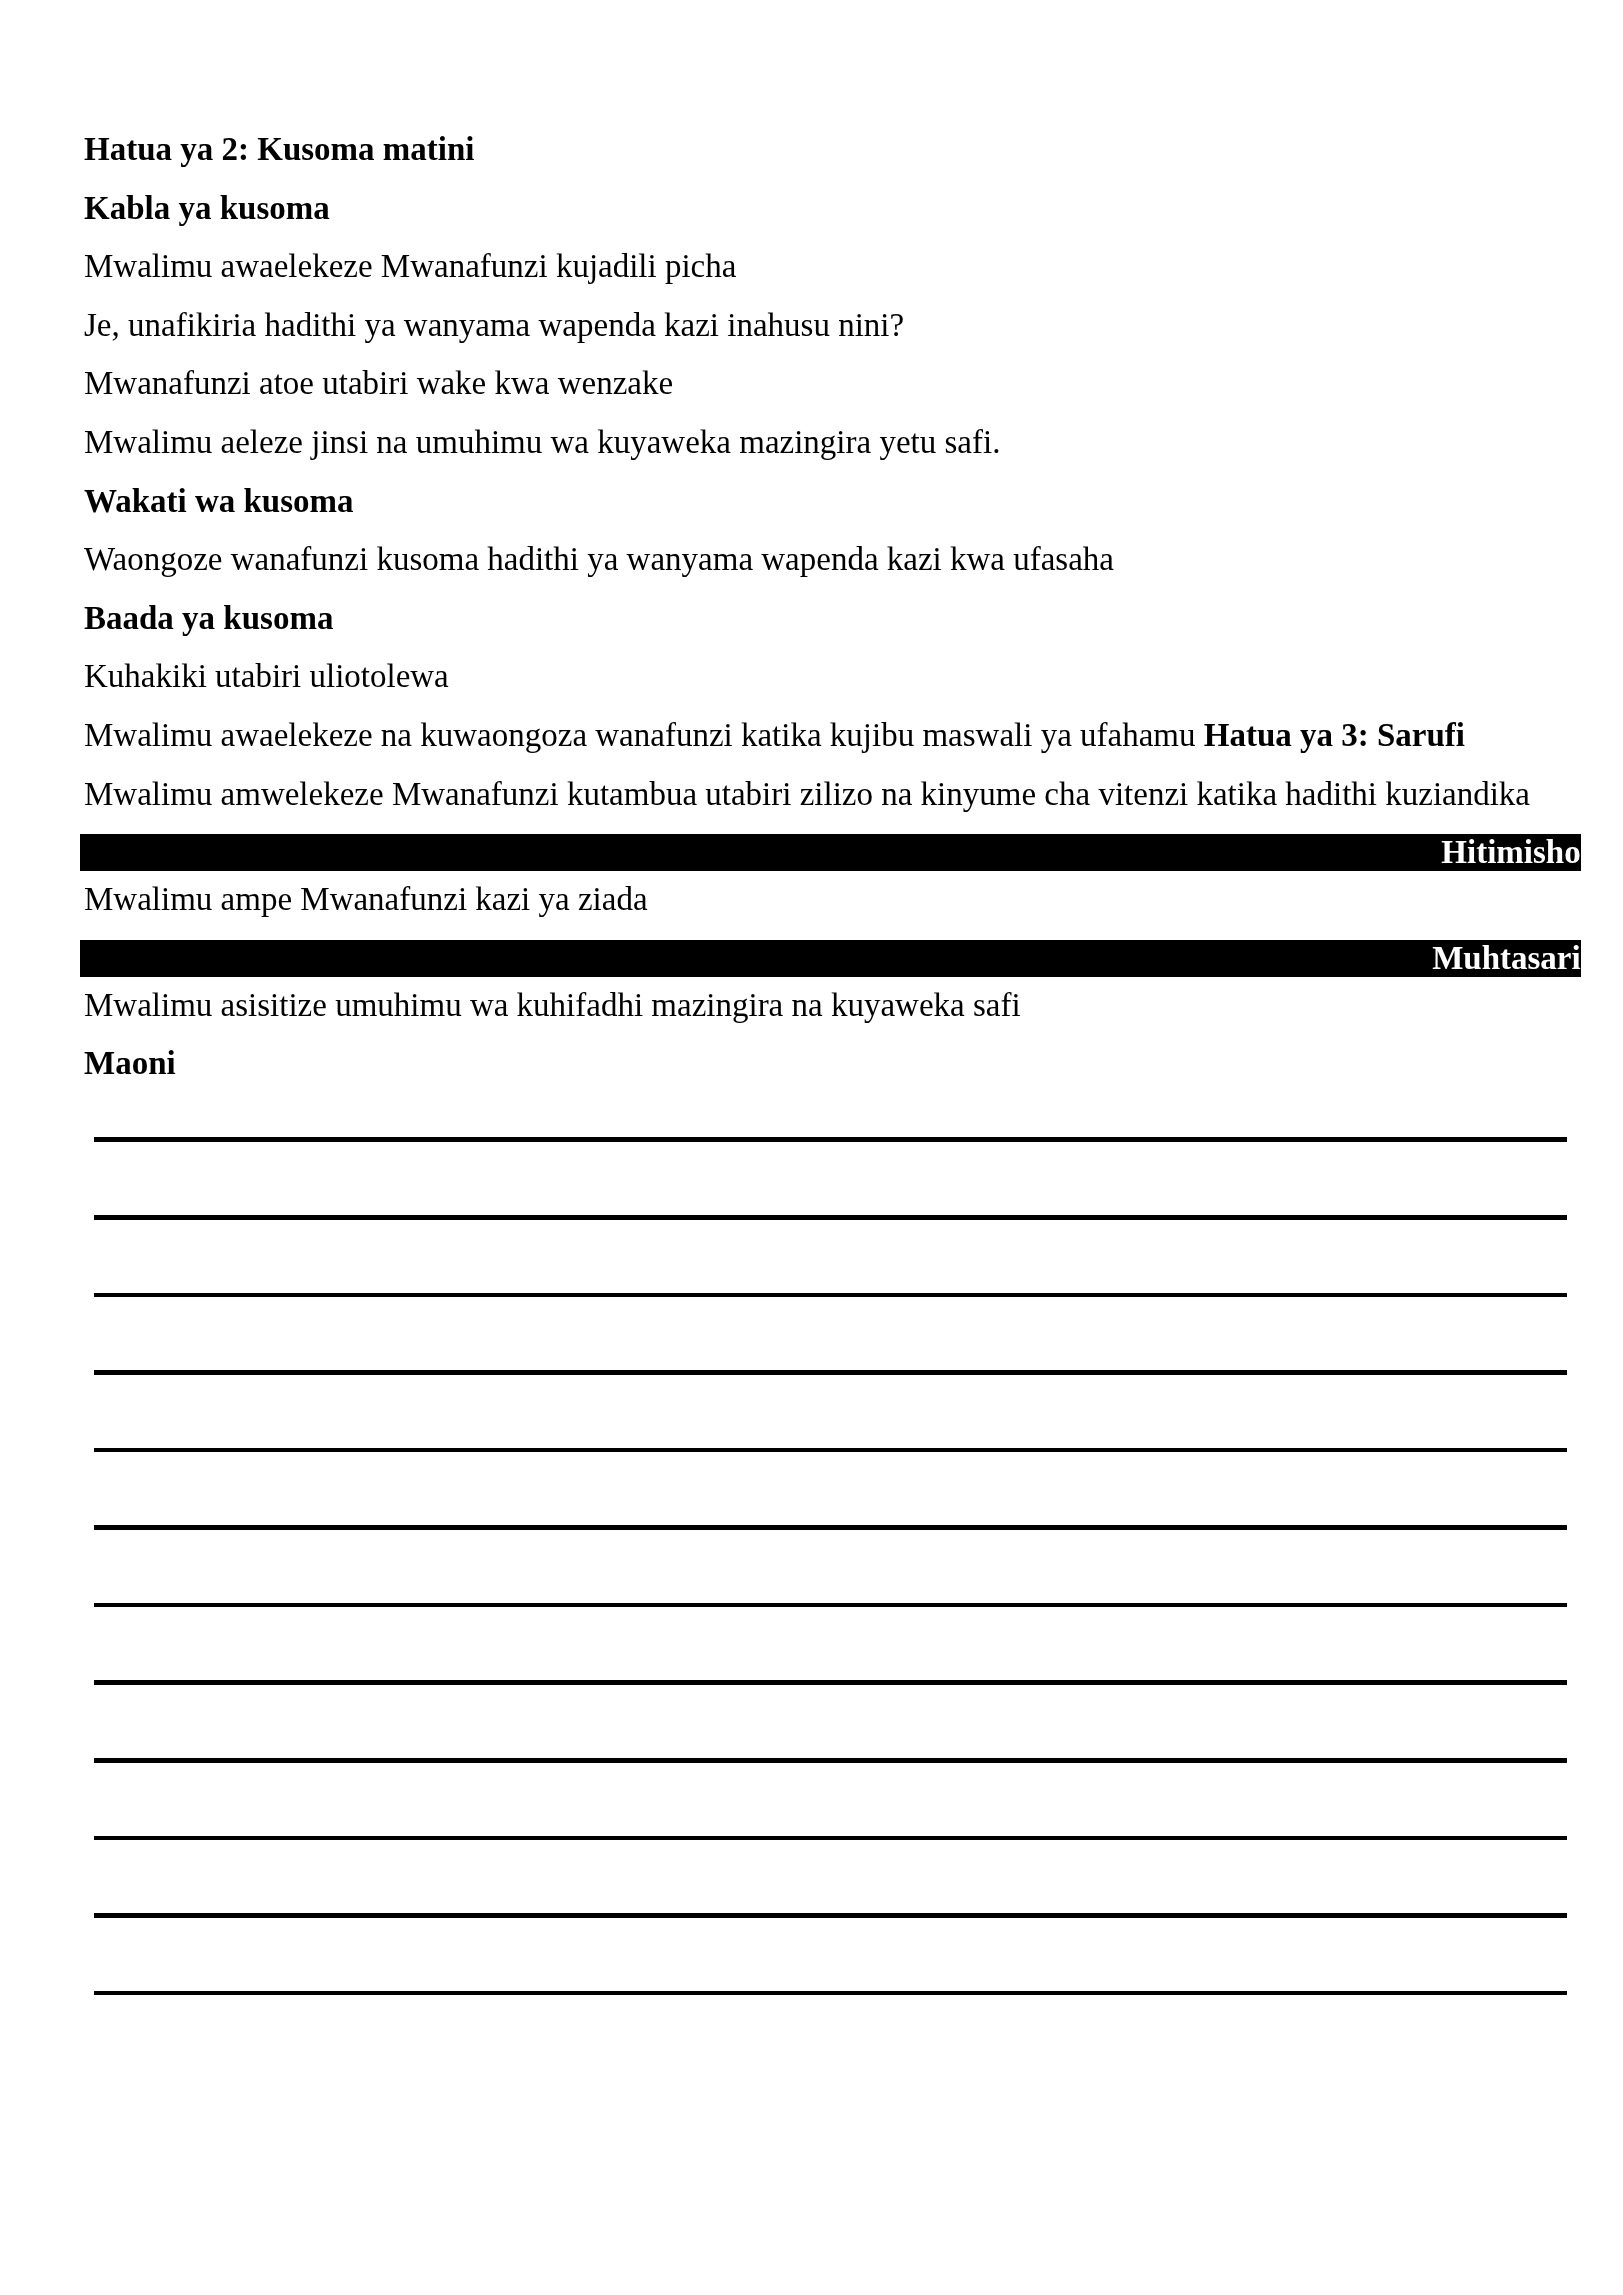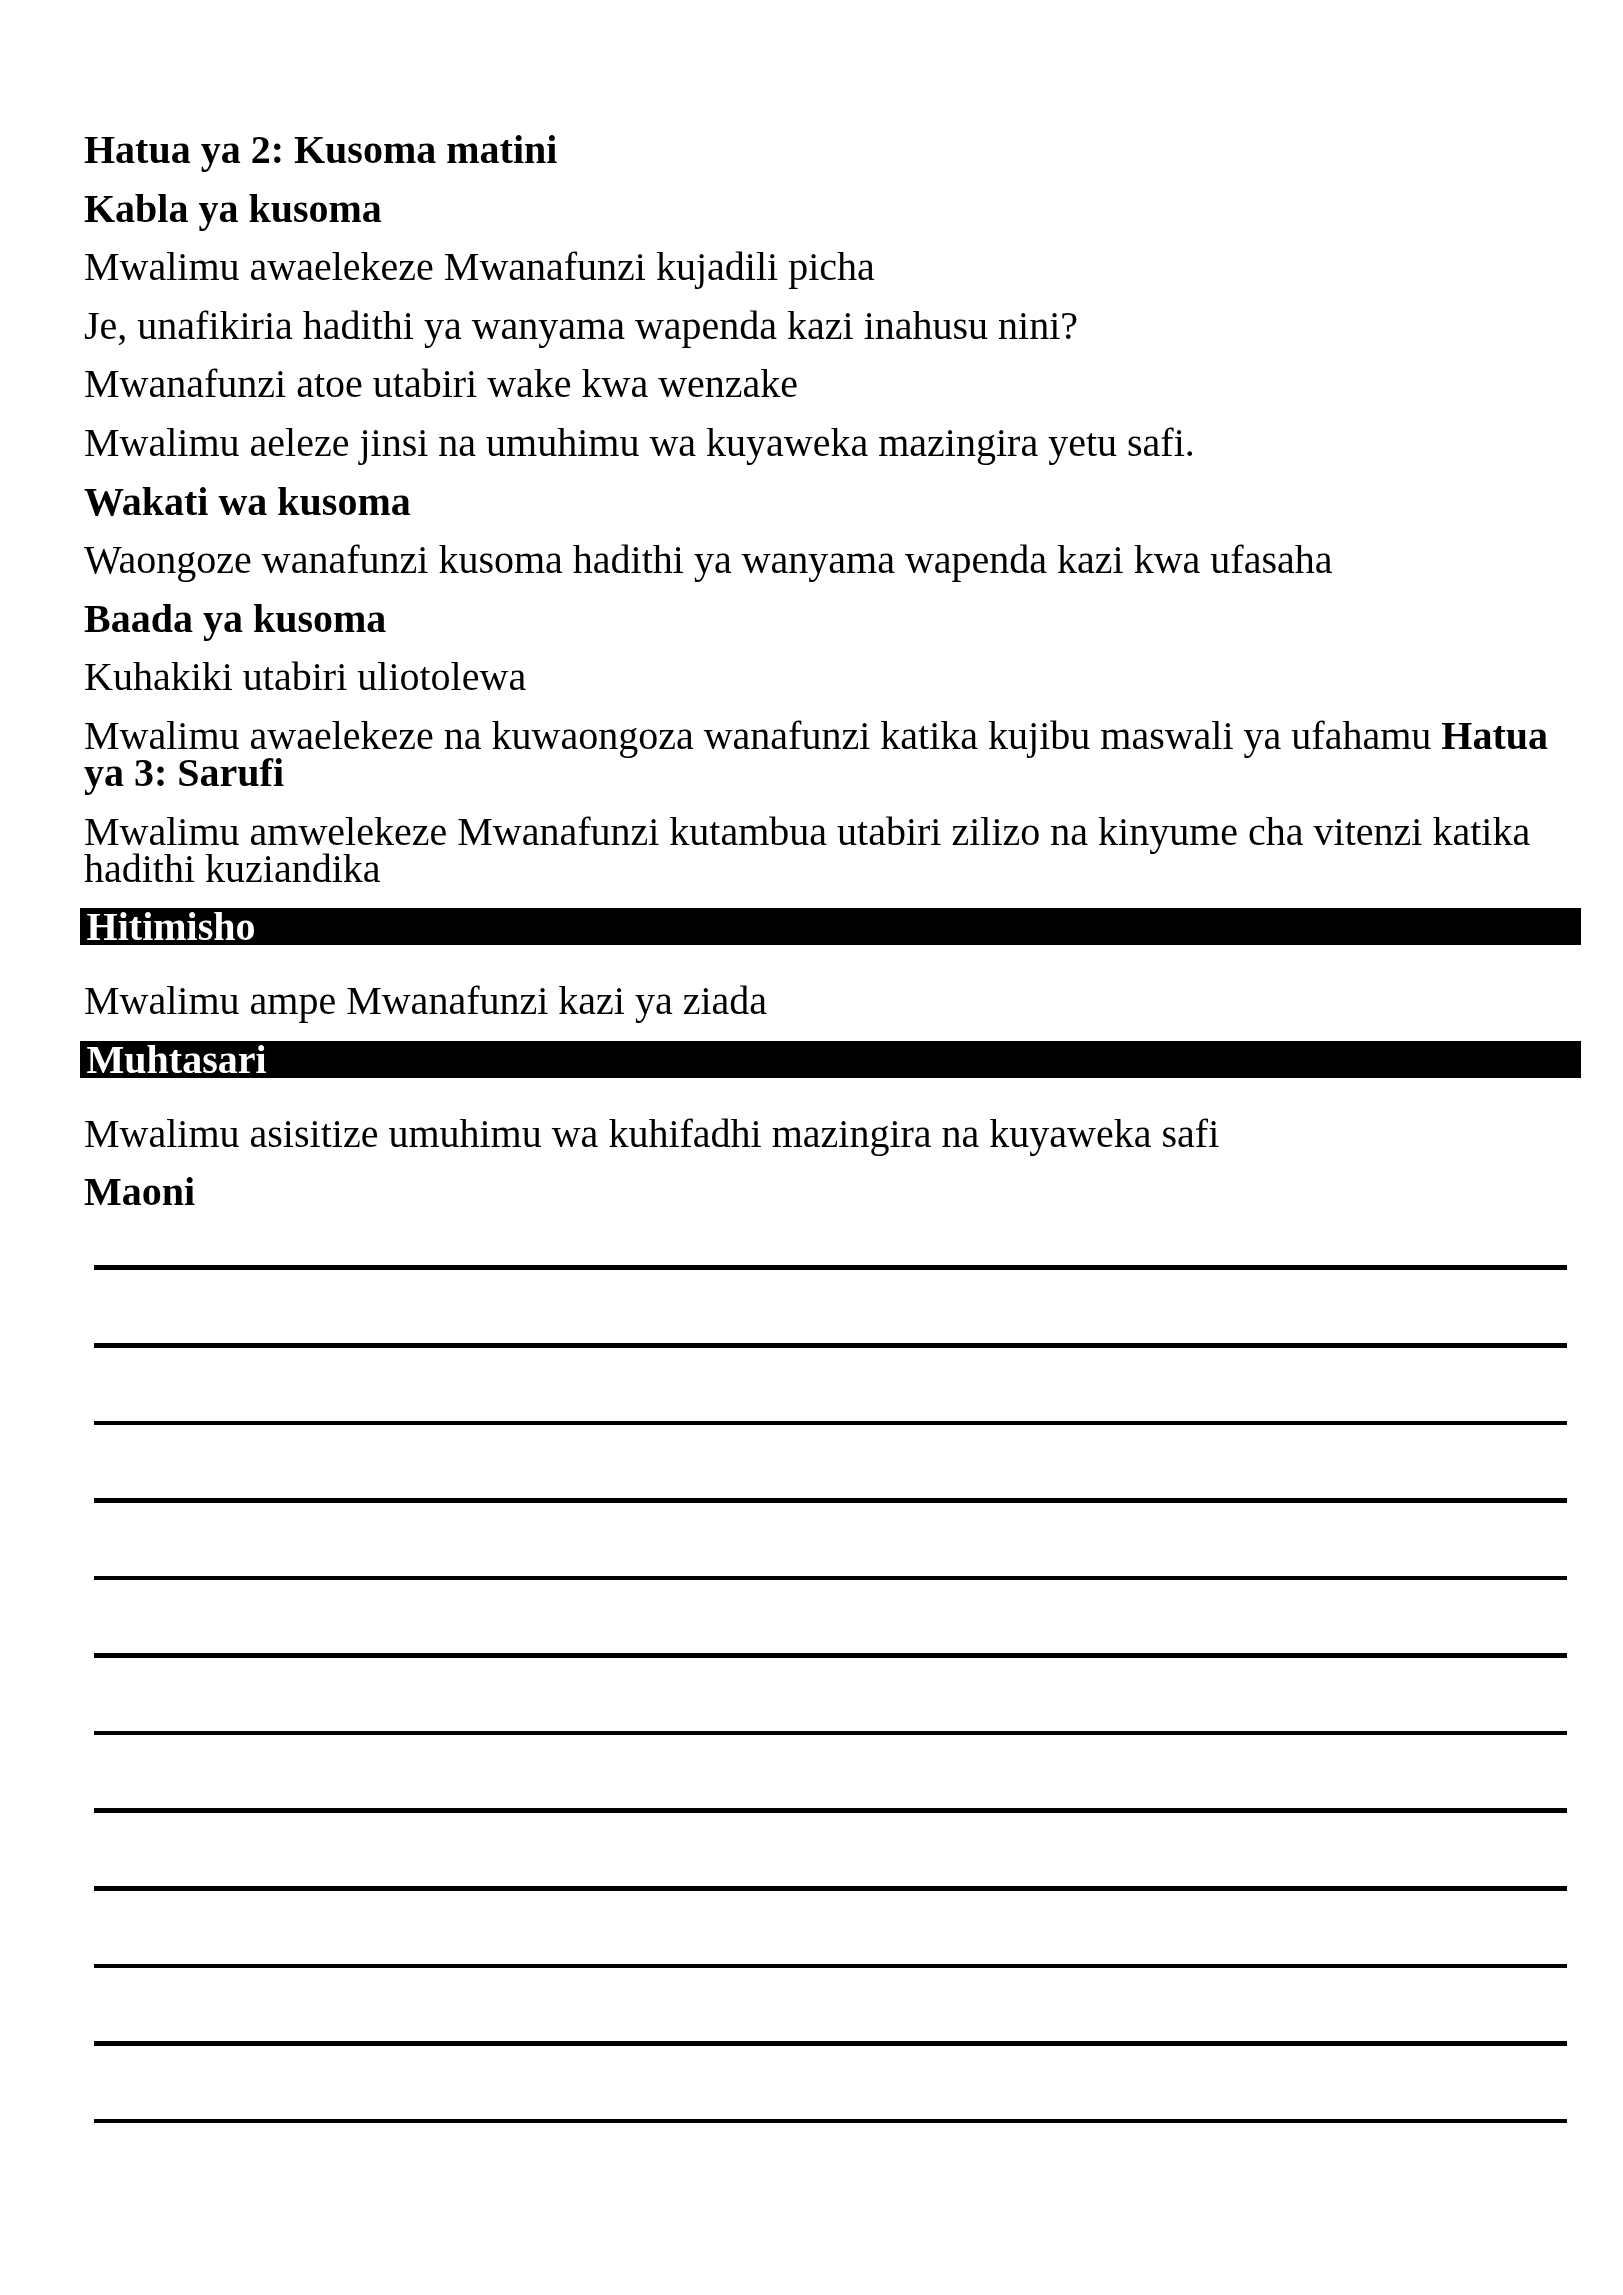--- a/index.html
+++ b/index.html
@@ -8,39 +8,40 @@
     background: #ffffff;
   }
   .page {
     position: relative;
     width: 1624px;
     height: 2295px;
     box-sizing: border-box;
     background: #ffffff;
     color: #000000;
     font-family: "Liberation Serif", "DejaVu Serif", serif;
-    font-size: 40px;
+    font-size: 33px;
     line-height: 37px;
     padding: 131px 57px 0 84px;
     overflow: hidden;
   }
   .p {
     margin: 0 0 21.6px 0;
   }
   .bold {
     font-weight: bold;
   }
   .banner {
     background: #000000;
     color: #ffffff;
     font-weight: bold;
     height: 37px;
     line-height: 37px;
-    margin: 0 -13.7px 37px -3.9px;
+    margin: 0 -13.7px 10px -3.9px;
     padding-left: 6.5px;
+    text-align: right;
   }
   .answer-lines {
     margin-left: 9.8px;
   }
   .rule {
     height: 4.6px;
     background: #000000;
     margin-top: 73px;
   }
   .rule:first-child {

